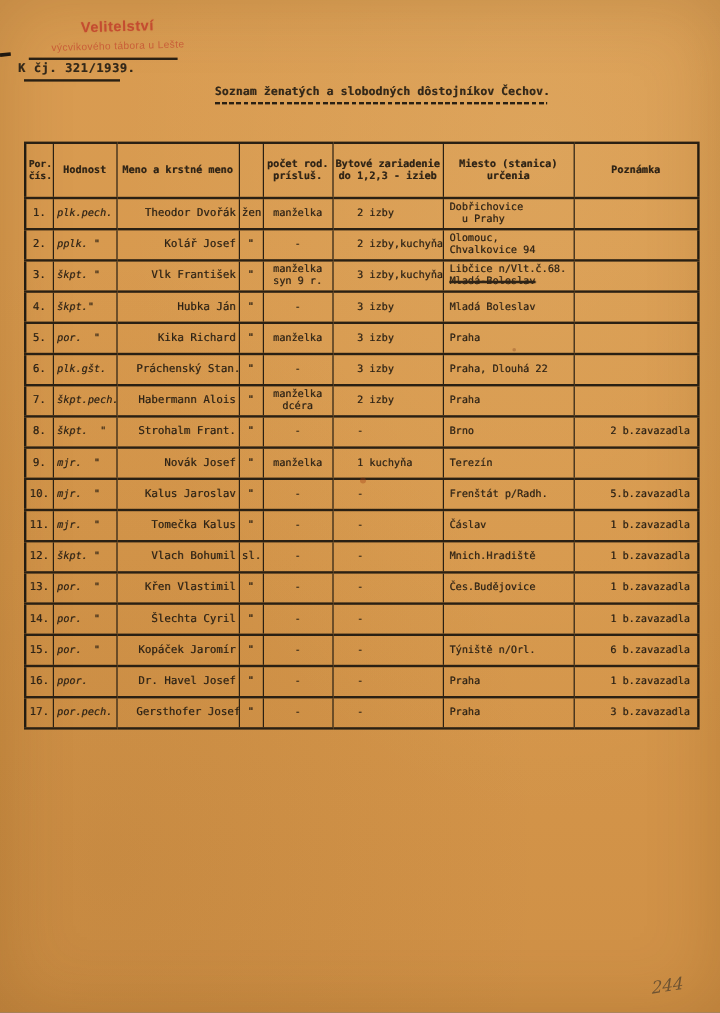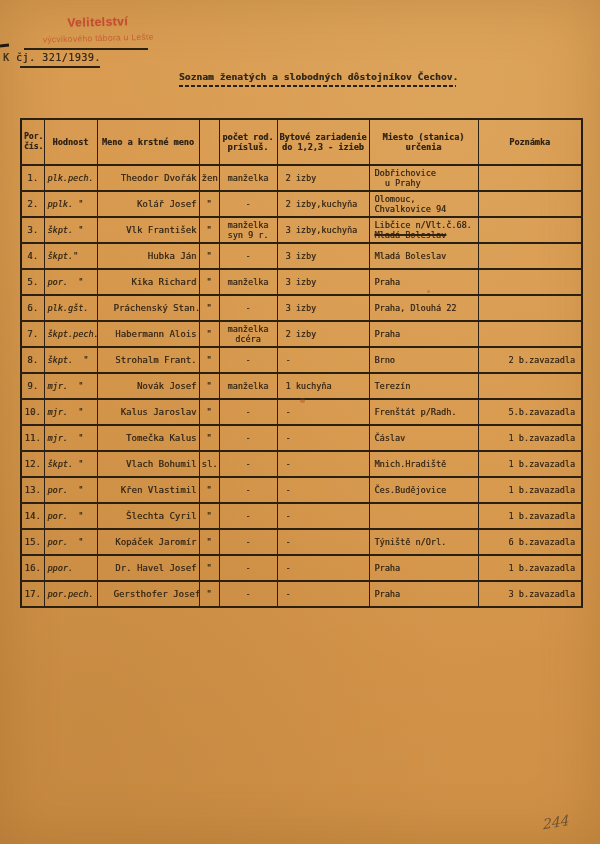--- a/index.html
+++ b/index.html
@@ -14,21 +14,21 @@
     box-shadow: inset 0 0 60px rgba(100,60,10,.22);
   }
   
   .stamp{position:absolute;left:18px;top:15px;width:160px;transform:rotate(-1.5deg);
          font-family:"Liberation Sans",sans-serif;color:#c2402c;text-align:center;}
   .stamp-l1{font-size:12px;font-weight:bold;letter-spacing:.5px;opacity:.85;
             text-shadow:0 0 1px rgba(194,64,44,.5);}
   .stamp-l2{font-size:8.5px;margin-top:4px;opacity:.65;letter-spacing:.3px;}
   .edge-mark{position:absolute;left:0;top:44px;width:9px;height:3px;background:#1f1810;transform:rotate(-6deg);}
   .ref-rule-top{position:absolute;left:24px;top:48px;width:124px;height:2px;background:#2a2013;}
-  .ref{position:absolute;left:3px;top:52px;font-size:10px;font-weight:400;letter-spacing:.5px;
+  .ref{position:absolute;left:15px;top:52px;font-size:10px;font-weight:700;letter-spacing:.5px;
        text-shadow:.4px 0 rgba(40,30,15,.55);}
   .ref-rule-bottom{position:absolute;left:20px;top:66px;width:80px;height:2px;background:#2a2013;}
   
   .title{position:absolute;left:179px;top:71px;font-size:9.5px;font-weight:700;letter-spacing:.1px;
          text-shadow:.4px 0 rgba(40,30,15,.55);}
   .title-dashes{position:absolute;left:179px;top:85px;width:277px;height:2px;
          background:repeating-linear-gradient(90deg,#2a2013 0 4px,transparent 4px 6px);}
   
   table.doc-table{position:absolute;left:20px;top:118px;width:561px;
          border-collapse:collapse;table-layout:fixed;
@@ -42,21 +42,21 @@
   .doc-table thead tr{height:46px;}
   .doc-table tbody tr{height:26px;}
   .doc-table th{font-size:8.5px;font-weight:700;line-height:10px;}
   .doc-table td{line-height:10px;}
   .doc-table .ln{white-space:pre;}
   .doc-table td.c0{text-align:center;}
   .doc-table td.c1{text-align:left;font-size:8.5px;padding-left:3px;font-style:italic;}
   .doc-table td.c2{text-align:right;padding-left:16px;}
   .doc-table td.c3{text-align:center;}
   .doc-table td.c4{text-align:center;font-size:8.5px;margin-top:44px;}
-  .doc-table td.c5{text-align:left;padding-left:8px;font-size:8.5px;}
+  .doc-table td.c5{text-align:left;padding-left:20px;font-size:8.5px;}
   .doc-table td.c6{text-align:left;padding-left:5px;font-size:8.5px;}
   .doc-table td.c7{text-align:right;padding-right:6px;font-size:8.5px;}
   .doc-table th.c0{font-size:8px;text-align:left;padding-left:2px;}
   col.w0{width:23px;}col.w1{width:53px;}col.w2{width:102px;}col.w3{width:20px;}
   col.w4{width:58px;}col.w5{width:92px;}col.w6{width:109px;}col.w7{width:104px;}
   .struck{text-decoration:line-through;text-decoration-thickness:1.5px;}
   
   .page-num{position:absolute;left:543px;top:814px;
          font-family:"DejaVu Serif","Liberation Serif",serif;font-style:italic;
          font-size:14px;color:#5f4a30;transform:rotate(-9deg) skewX(-8deg);opacity:.85;}

